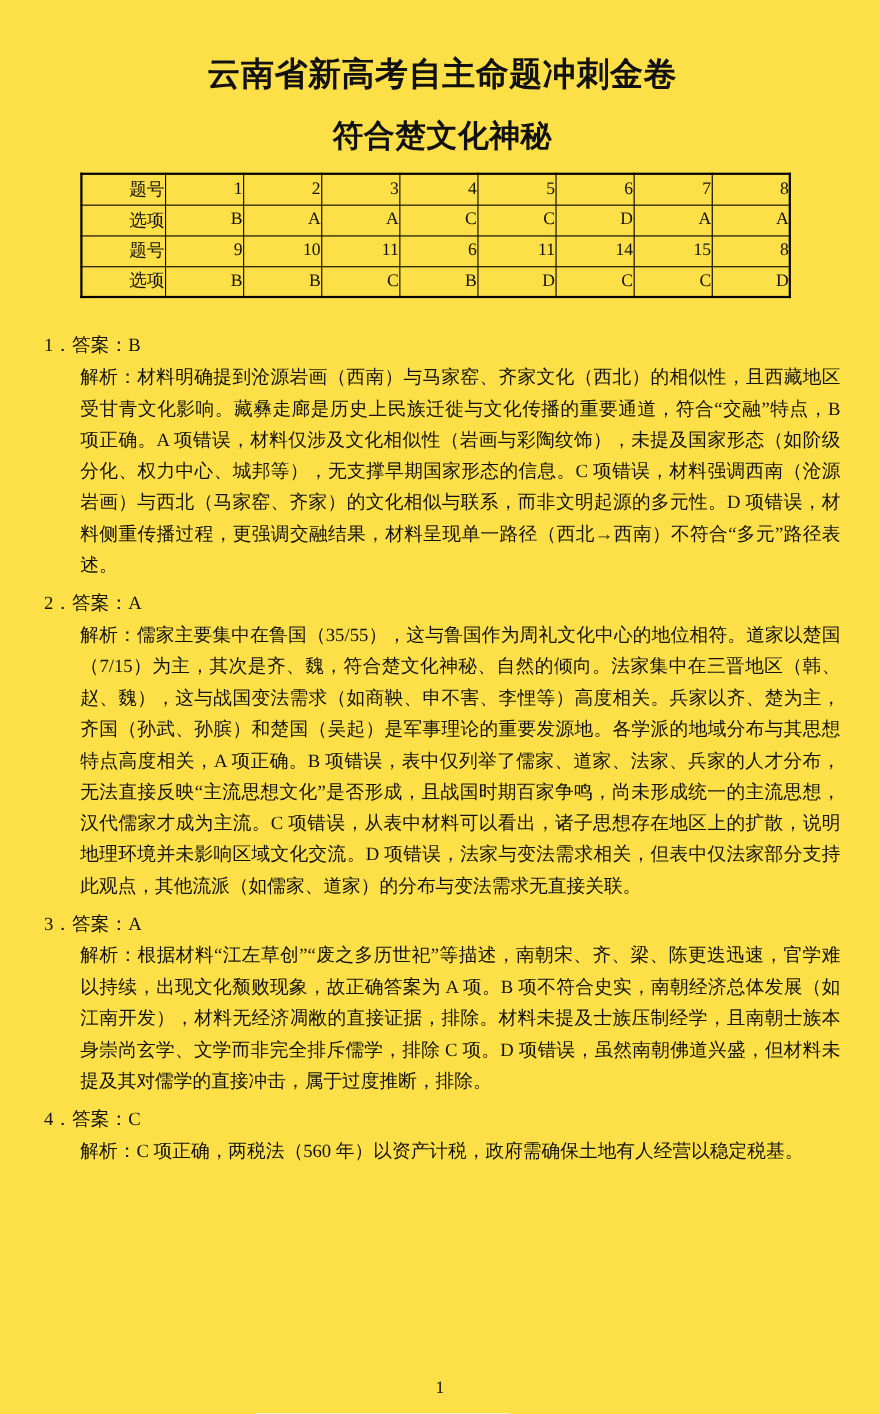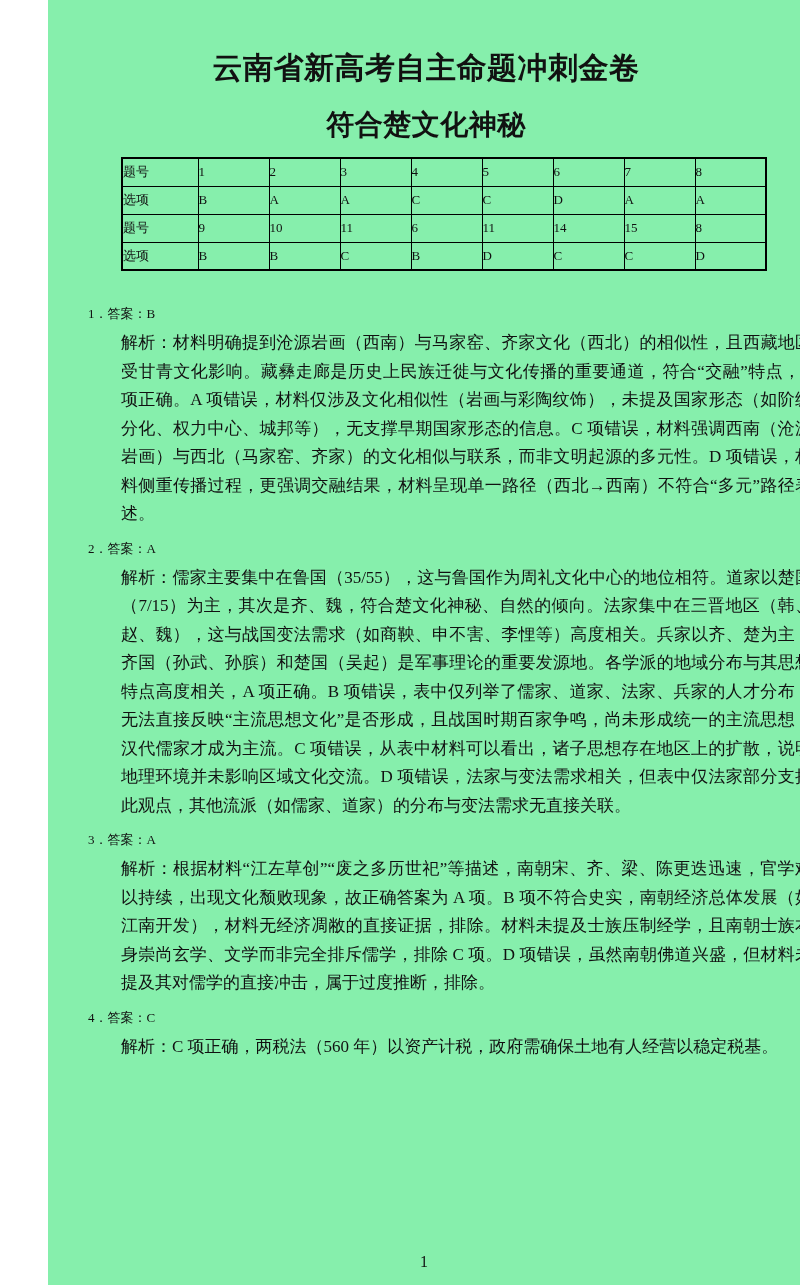--- a/index.html
+++ b/index.html
@@ -9,22 +9,21 @@
     height: 1285px;
     position: relative;
     overflow: hidden;
     font-family: "Liberation Serif", "DejaVu Serif", serif;
     color: #111111;
   }
   .page {
     position: absolute;
     inset: 0;
     padding: 50px 36px 0 40px;
-    background: #86efac;
-    margin-left: 48px;
+    background: #fde047;
   }
   .doc-title {
     text-align: center;
     font-size: 30px;
     font-weight: bold;
     line-height: 36px;
     letter-spacing: 0.5px;
   }
   .doc-subtitle {
     text-align: center;
@@ -47,31 +46,31 @@
     margin-top: 15px;
     margin-left: 33px;
     border-collapse: collapse;
     table-layout: fixed;
     width: 644px;
     border: 2px solid #000;
   }
   table.answer-table td {
     border: 1.5px solid #000;
     height: 28px;
-    text-align: left;
+    text-align: right;
     vertical-align: middle;
-    font-size: 13px;
+    font-size: 16px;
     padding: 0;
   }
   .answers {
     margin-top: 28px;
   }
   .item { margin-bottom: 4px; }
   .item-head {
-    font-size: 13px;
+    font-size: 17px;
     line-height: 30px;
   }
   .item-body {
     margin-left: 33px;
     width: 691px;
     font-size: 17px;
     line-height: 28.5px;
     text-align: justify;
     margin-bottom: 5px;
   }

